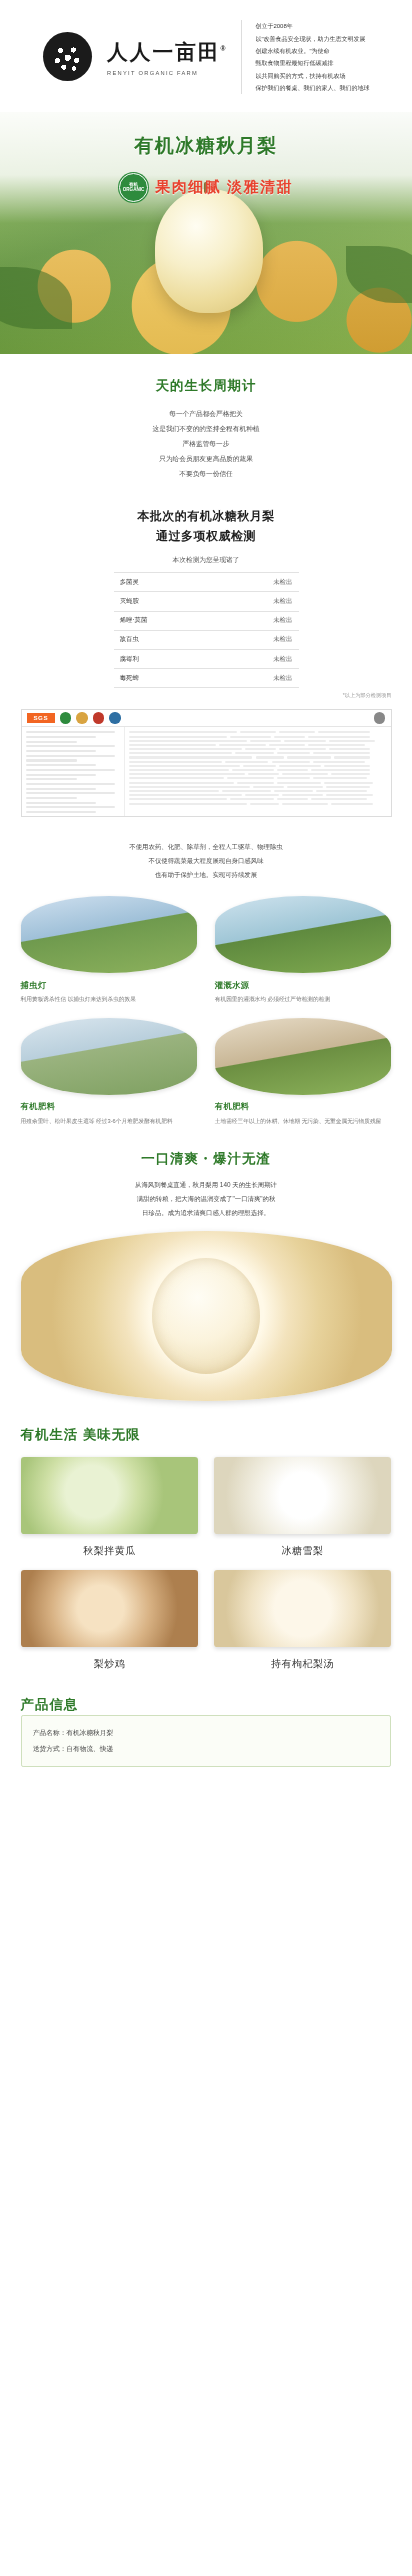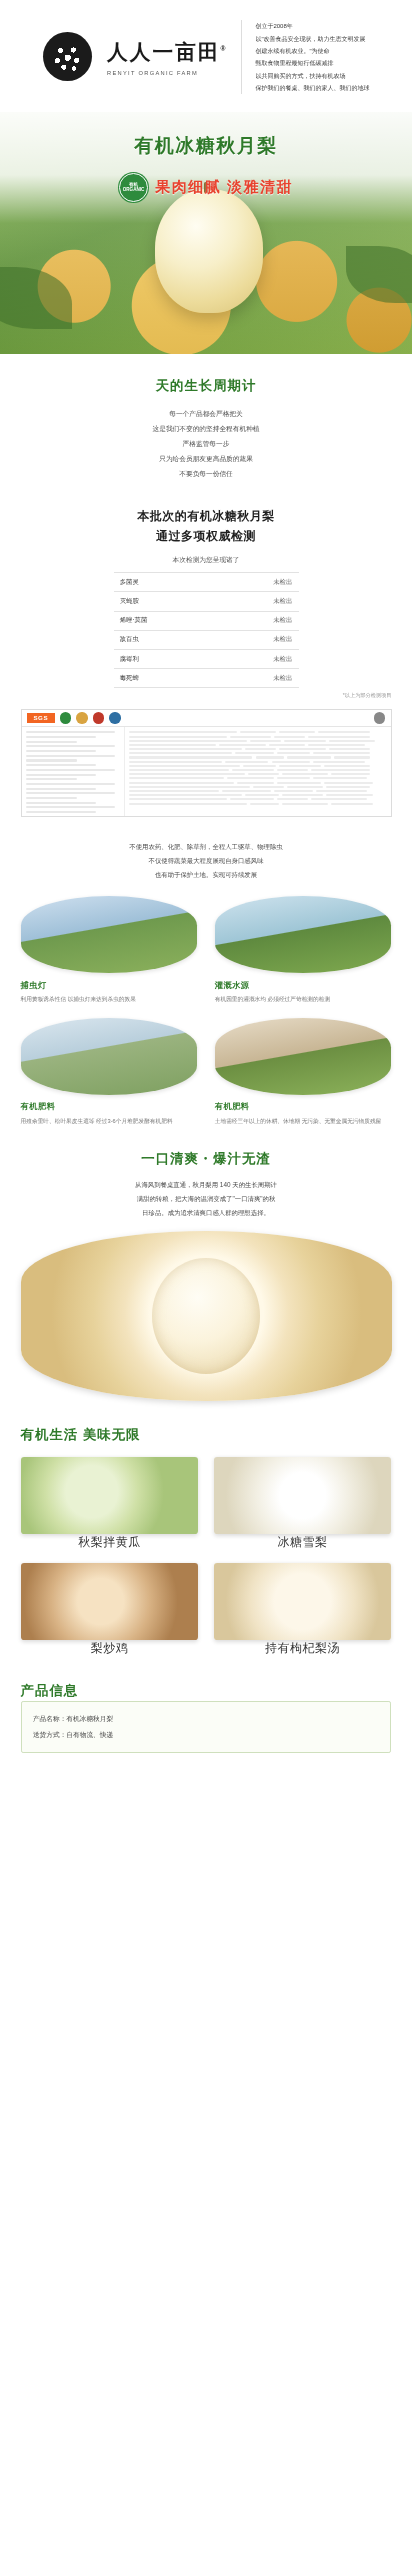--- a/index.html
+++ b/index.html
@@ -220,21 +220,21 @@
   .recipe { text-align:center; }
   .recipe-img {
     width:100%; height: 77px; border-radius: 3.1px; overflow:hidden;
     box-shadow: 0 1.5px 4.1px rgba(0,0,0,0.14);
   }
   .ri1 { background: radial-gradient(circle at 40% 45%, #e9f2d3 0 26px, #cfe0a6 46px, #a8c57a 72px), linear-gradient(#f2f6e6,#cfdcae); }
   .ri2 { background: radial-gradient(circle at 50% 50%, #ffffff 0 23px, #f2efe3 46px, #ddd6bd 77px), linear-gradient(#fbf9f1,#e2dcc6); }
   .ri3 { background: radial-gradient(circle at 45% 50%, #f6e2c2 0 23px, #d8b284 49px, #ad7f4e 77px), linear-gradient(#efd9b5,#b98c58); }
   .ri4 { background: radial-gradient(circle at 50% 50%, #fdf7e9 0 28px, #f0e3c5 52px, #d9c79c 77px), linear-gradient(#fbf4e3,#ddcba0); }
   .recipe-name {
-    margin-top: 0; font-size: 12px; color: #333; letter-spacing: 0.5px;
+    margin-top: 10px; font-size: 10px; color: #333; letter-spacing: 0.5px;
   }
 
   
   .prodinfo { padding: 25px 20.6px 26px; }
   .prodinfo .sec-title { margin-bottom: 1px; }
   .info-box {
     border: 0.5px solid #cfe0bd; border-radius: 2.1px;
     background: #fbfdf7; padding: 9.3px 11.3px;
   }
   .info-row {

